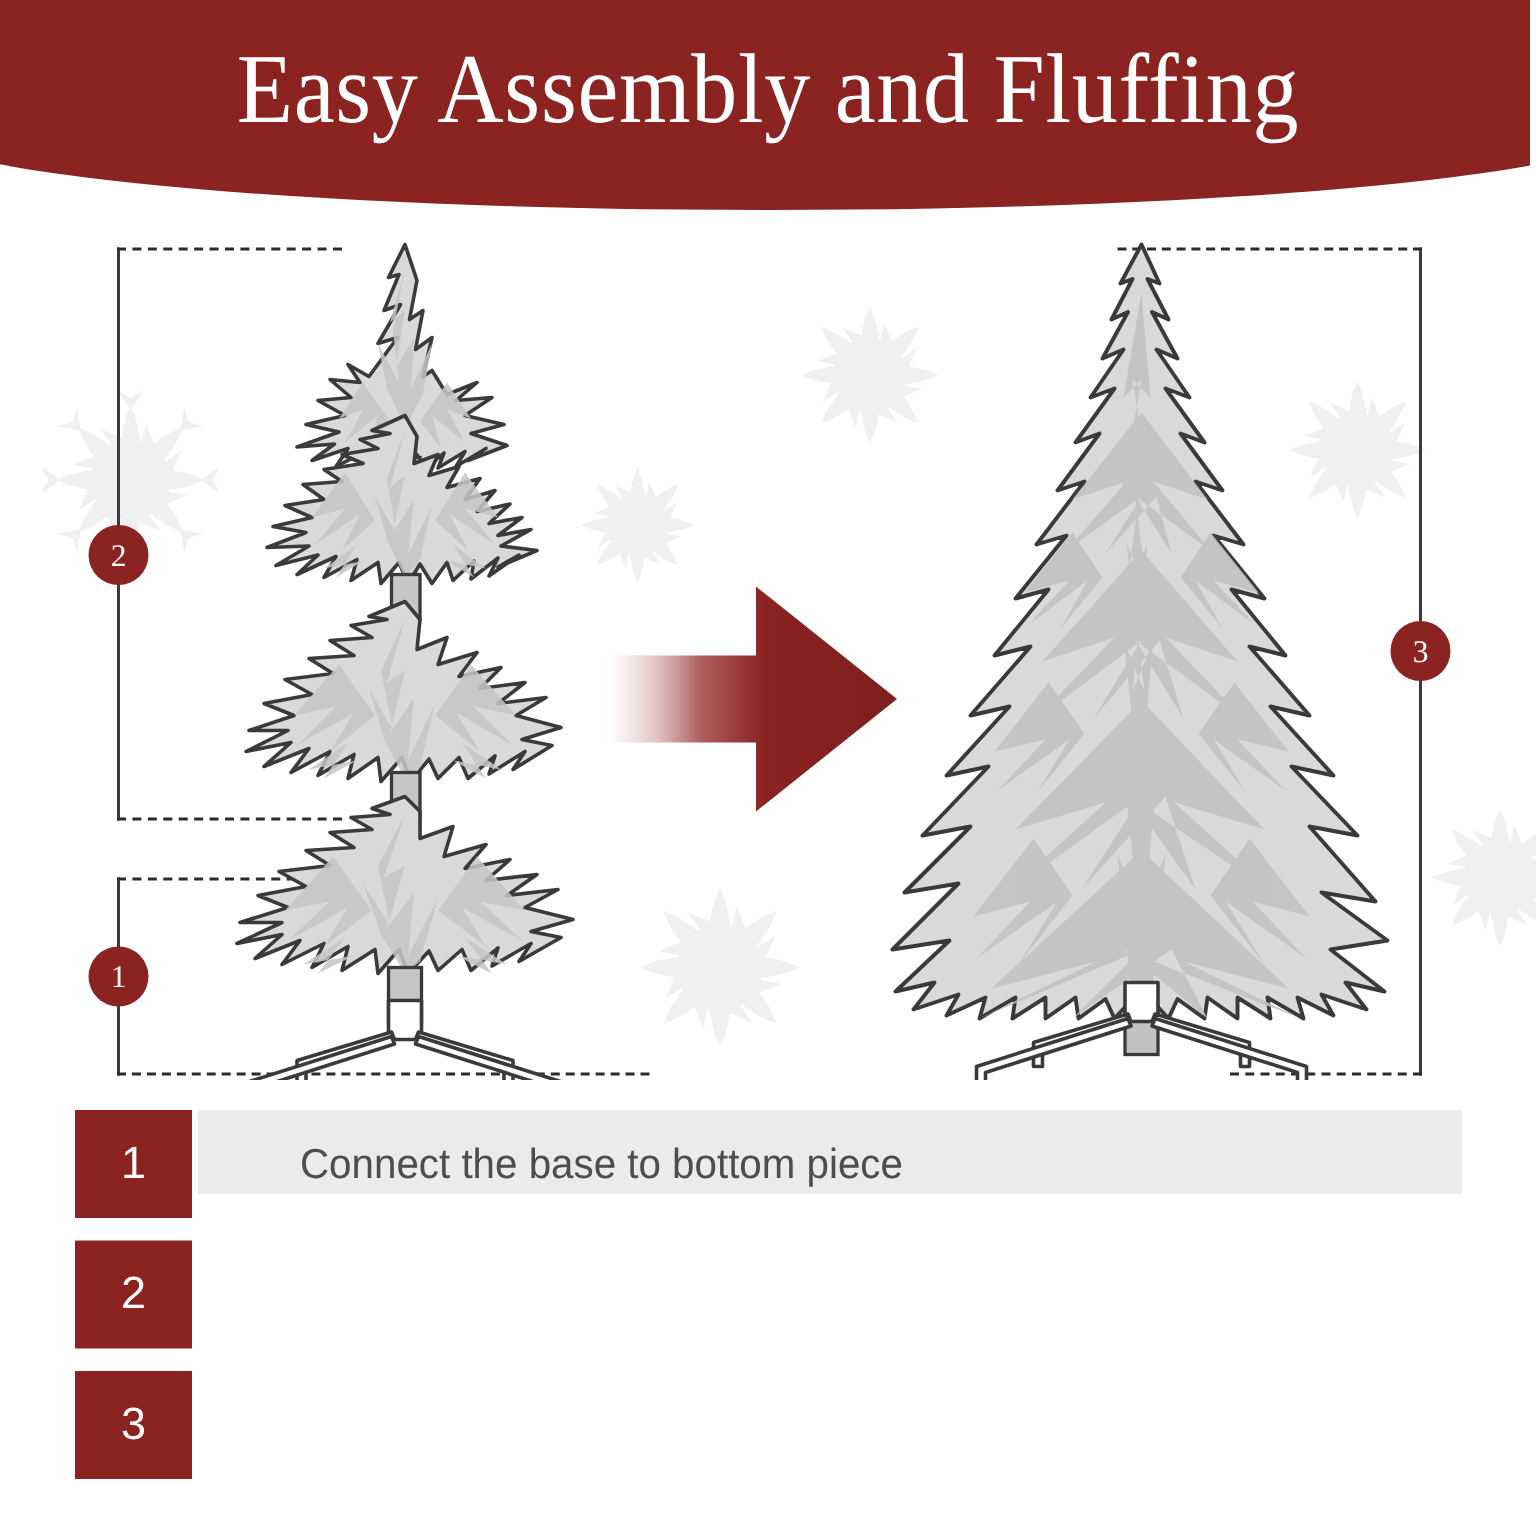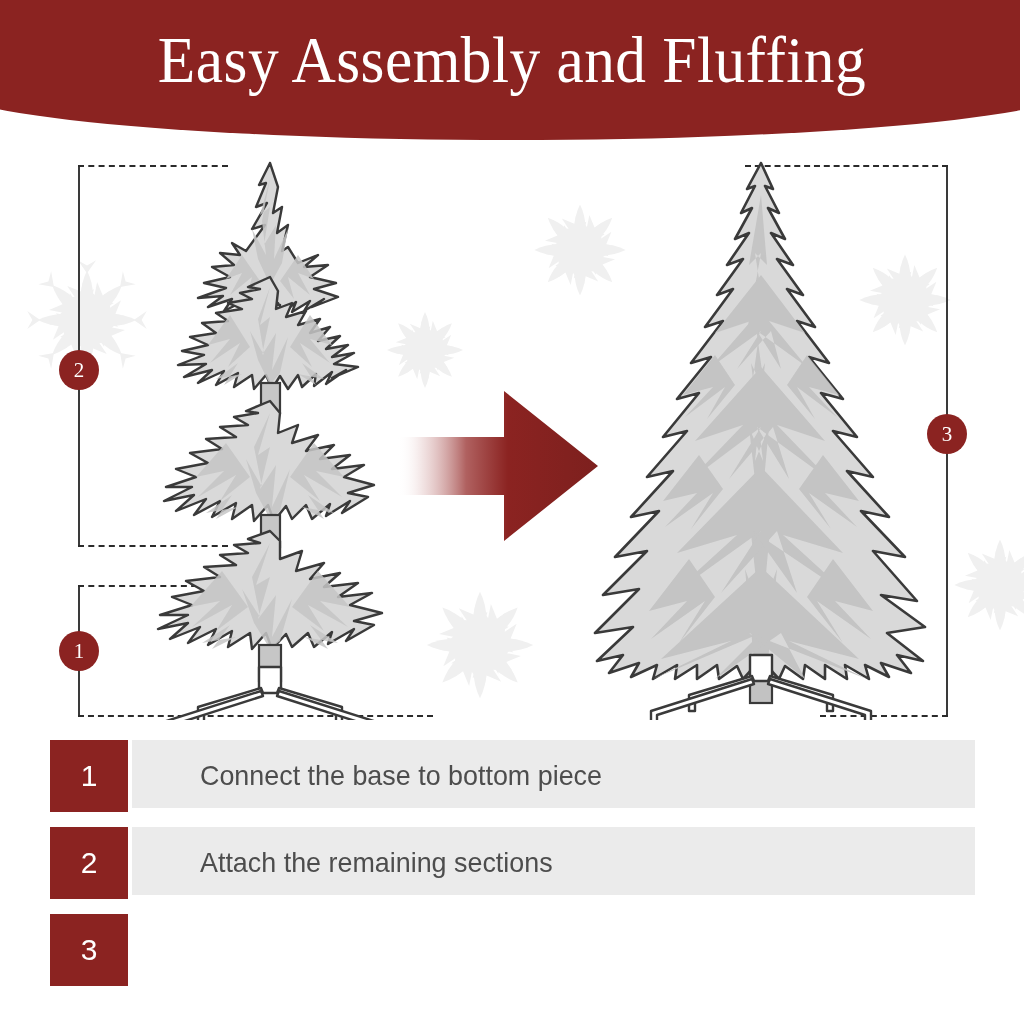--- a/index.html
+++ b/index.html
@@ -114,21 +114,21 @@
     line-height: 72px;
     text-align: center;
     font-family: "Liberation Sans", sans-serif;
     font-weight: 300;
   }
   .step-bar {
     position: absolute;
     left: 132px;
     top: 0;
     width: 843px;
-    height: 68px;
+    height: 56px;
     background: #ebebeb;
   }
   .step-text {
     position: absolute;
     left: 68px;
     top: 0;
     height: 72px;
     line-height: 72px;
     font-size: 28px;
     color: #4d4d4d;
@@ -473,23 +473,20 @@
 
     <div class="step-row">
       <div class="step-num">1</div>
       <div class="step-bar">
         <div class="step-text">Connect the base to bottom piece</div>
       </div>
     </div>
 
     <div class="step-row">
       <div class="step-num">2</div>
-      <div class="step-bar">
-        <div class="step-text">Attach the remaining sections</div>
-      </div>
     </div>
 
     <div class="step-row">
       <div class="step-num">3</div>
     </div>
 
   </div>
 
 </div>
 

